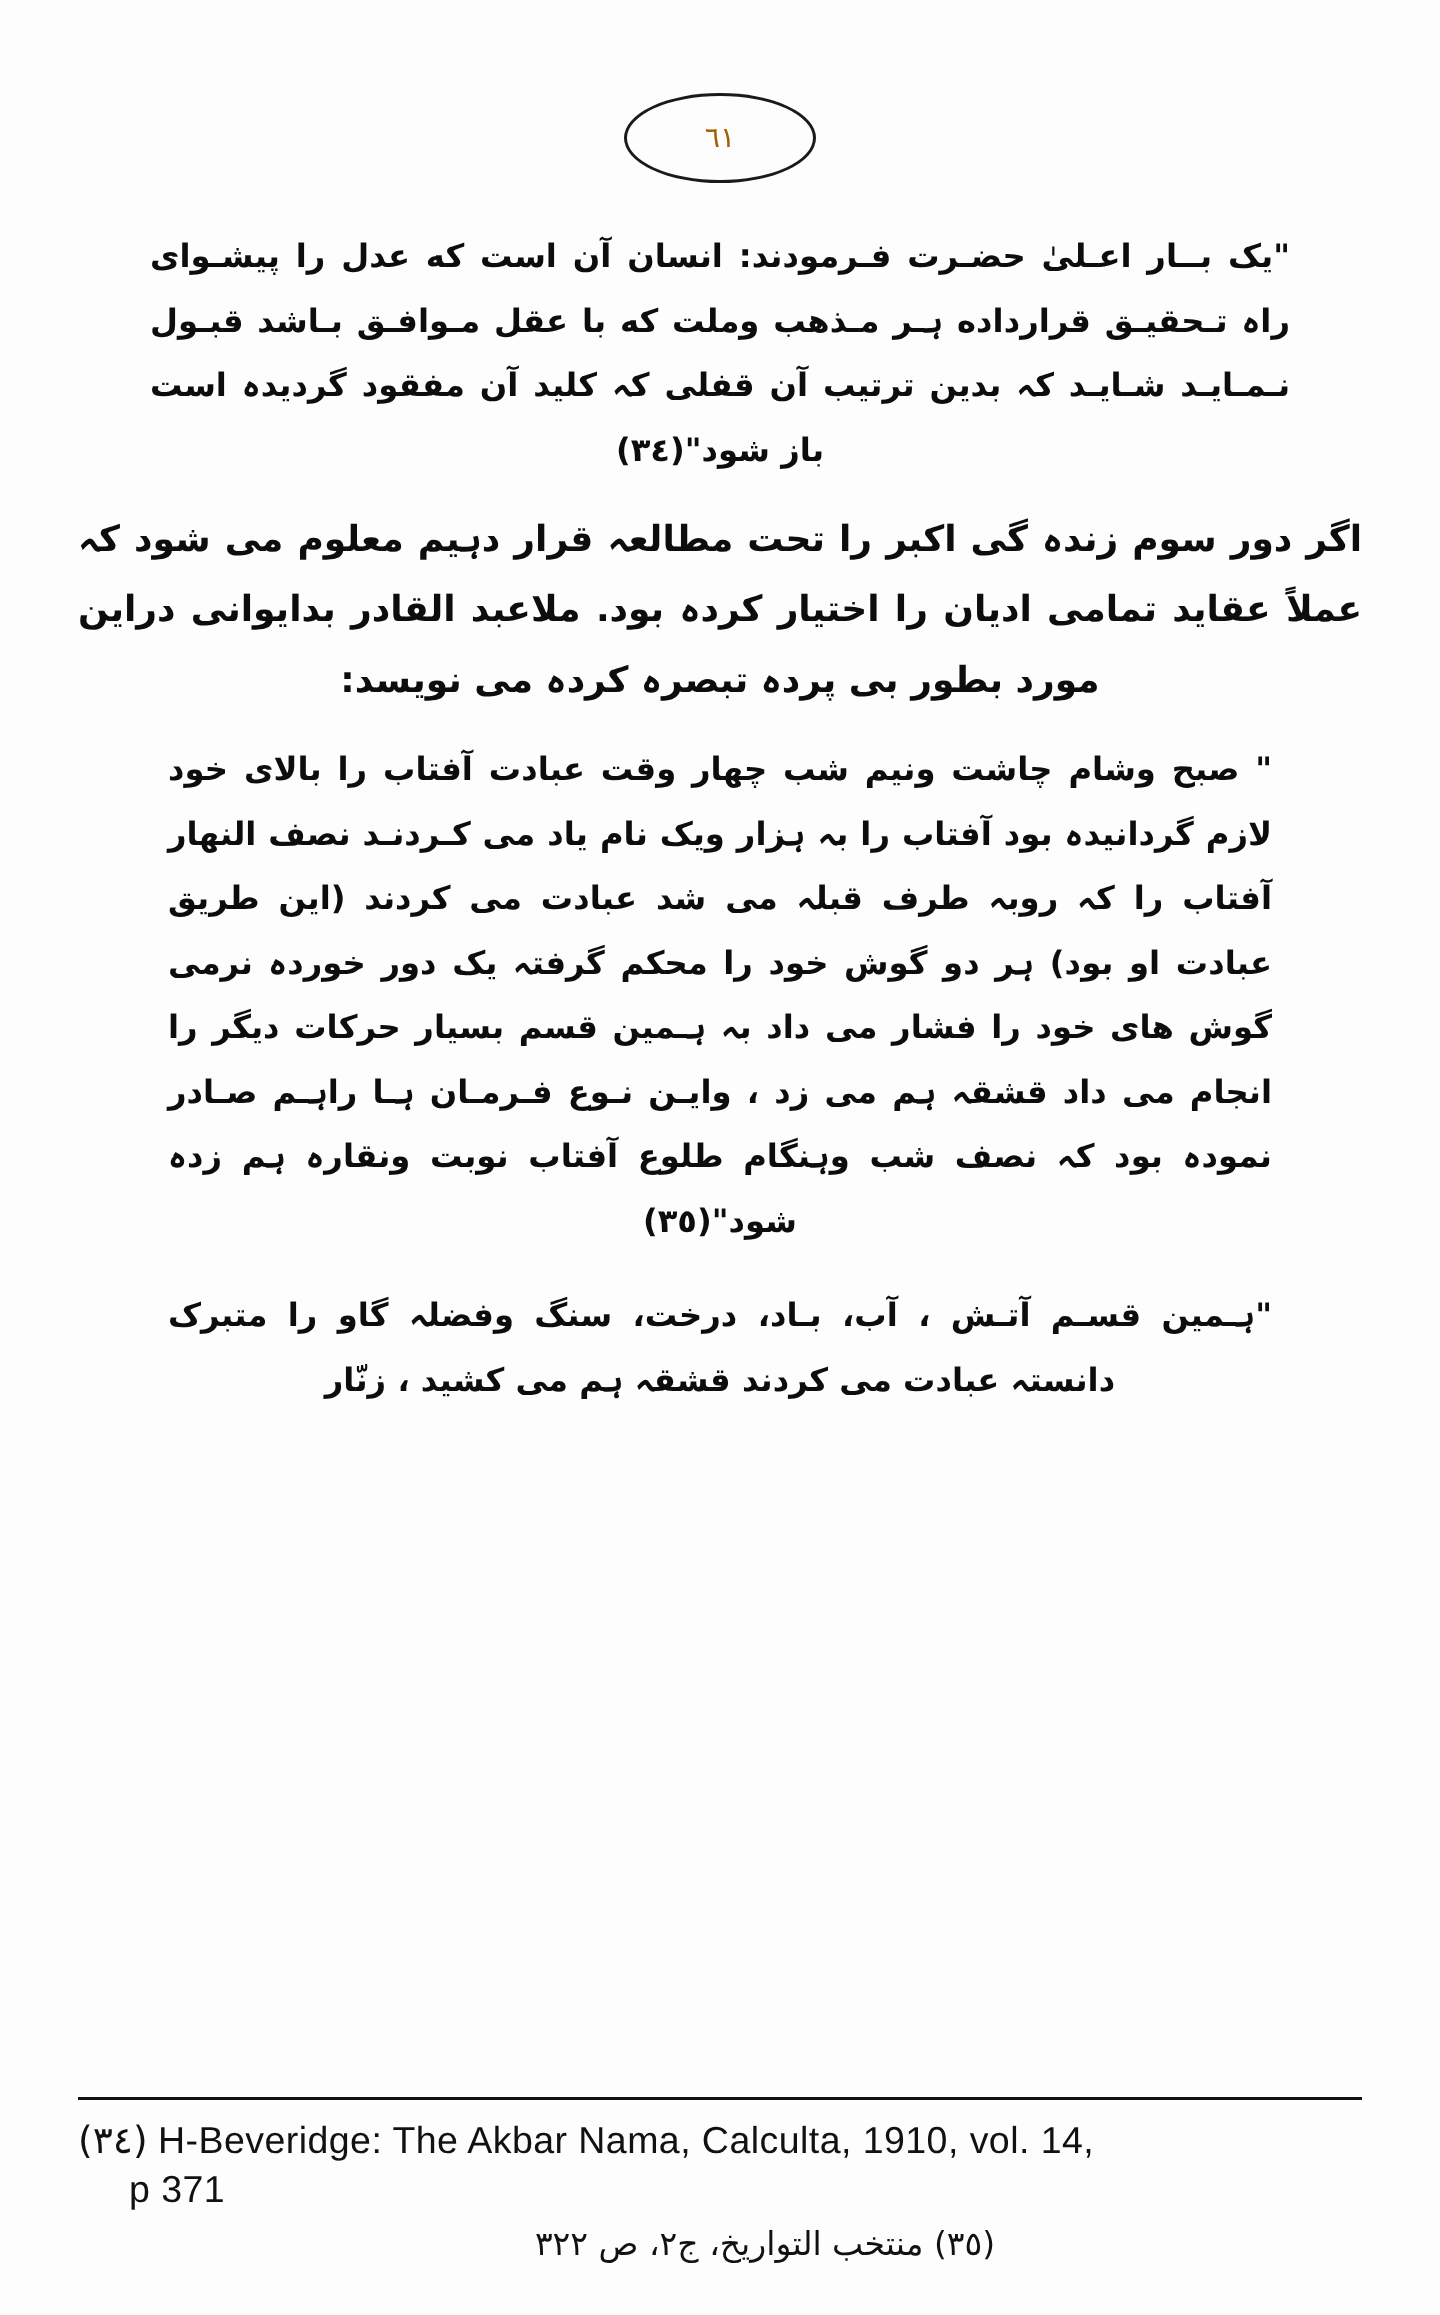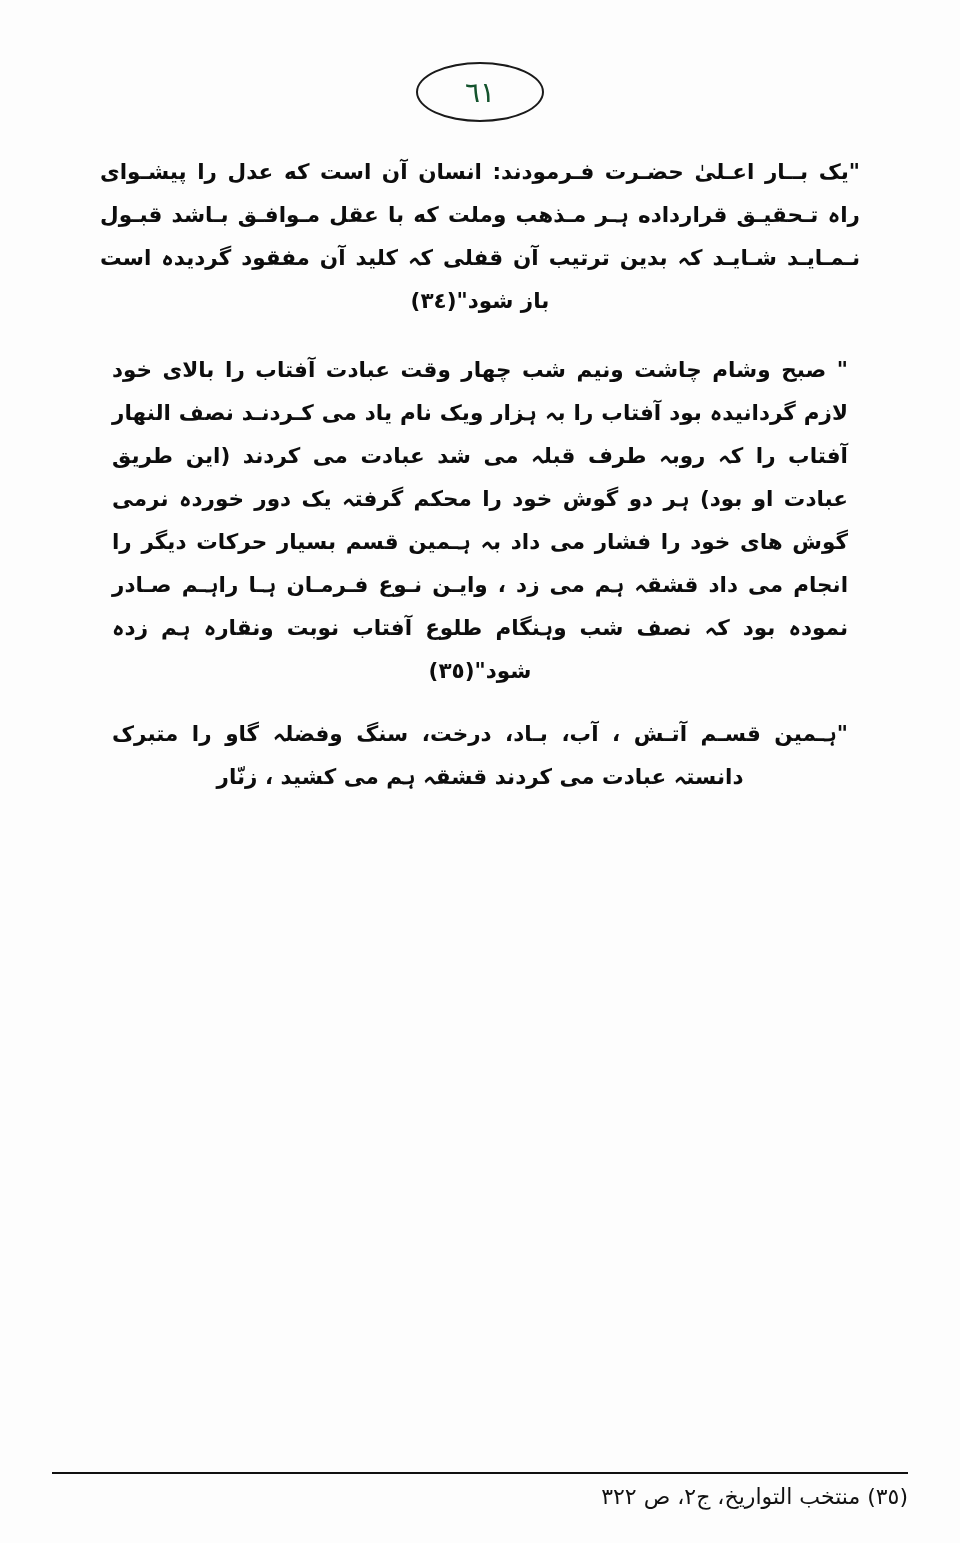--- a/index.html
+++ b/index.html
@@ -31,23 +31,23 @@
     justify-content: center;
   }
   .pagenum {
     width: 124px;
     height: 56px;
     border: 2.5px solid #1a1a1a;
     border-radius: 50%;
     display: flex;
     align-items: center;
     justify-content: center;
-    font-size: 28px;
+    font-size: 19px;
     letter-spacing: 1px;
-    color: #14532d;
+    color: #a16207;
     font-family: "DejaVu Sans", sans-serif;
   }
 
   
   .content {
     position: absolute;
     top: 150px;
     left: 52px;
     right: 52px;
     bottom: 170px;
@@ -111,21 +111,21 @@
   }
   .fn-latin .fn-num {
     font-family: "DejaVu Sans", sans-serif;
   }
   .fn-latin .fn-second {
     display: block;
     margin-left: 34px;
   }
   .fn-ar {
     direction: rtl;
-    text-align: right;
+    text-align: center;
     font-size: 22px;
     margin-top: 6px;
     font-family: "DejaVu Sans", sans-serif;
     color: #111;
     padding-left: 60px;
   }
 </style>
 </head>
 <body>
 
@@ -134,32 +134,38 @@
   <div class="pagenum-wrap">
     <div class="pagenum">٦١</div>
   </div>
 
   <div class="content">
 
     <p class="para quote">"یک بــار اعـلیٰ حضـرت فـرمودند: انسان آن است که عدل را پیشـوای راہ تـحقیـق قرارداده ہـر مـذهب وملت که با عقل مـوافـق بـاشد قبـول نـمـایـد شـایـد کہ بدین ترتیب آن قفلی کہ کلید آن مفقود گردیدہ است باز شود"(٣٤)</p>
 
     <div class="gap-s"></div>
 
+    <p class="para narrative">اگر دور سوم زندہ گی اکبر را تحت مطالعہ قرار دہیم معلوم می شود کہ عملاً عقاید تمامی ادیان را اختیار کردہ بود. ملاعبد القادر بدایوانی دراین مورد بطور بی پردہ تبصرہ کردہ می نویسد:</p>
 
     <div class="gap-m"></div>
 
     <p class="para quote quote-wide">" صبح وشام چاشت ونیم شب چهار وقت عبادت آفتاب را بالای خود لازم گردانیدہ بود آفتاب را بہ ہزار ویک نام یاد می کـردنـد نصف النهار آفتاب را کہ روبہ طرف قبلہ می شد عبادت می کردند (این طریق عبادت او بود) ہر دو گوش خود را محکم گرفتہ یک دور خوردہ نرمی گوش های خود را فشار می داد بہ ہـمین قسم بسیار حرکات دیگر را انجام می داد قشقہ ہم می زد ، وایـن نـوع فـرمـان ہـا راہـم صـادر نمودہ بود کہ نصف شب وہنگام طلوع آفتاب نوبت ونقارہ ہم زدہ شود"(٣٥)</p>
 
     <div class="gap-s"></div>
 
 
     <div class="gap-s"></div>
 
     <p class="para quote quote-wide">"ہـمین قسـم آتـش ، آب، بـاد، درخت، سنگ وفضلہ گاو را متبرک دانستہ عبادت می کردند قشقہ ہم می کشید ، زنّار</p>
 
   </div>
 
   <div class="footnotes">
     <hr class="fn-rule">
+    <div class="fn-latin">
+      <span class="fn-num">(٣٤)</span>
+      <span>H-Beveridge: The  Akbar Nama, Calculta, 1910, vol. 14,</span>
+      <span class="fn-second">p  371</span>
+    </div>
     <div class="fn-ar">(٣٥) منتخب التواریخ، ج٢، ص ٣٢٢</div>
   </div>
 
 </div>
 
 </body></html>

